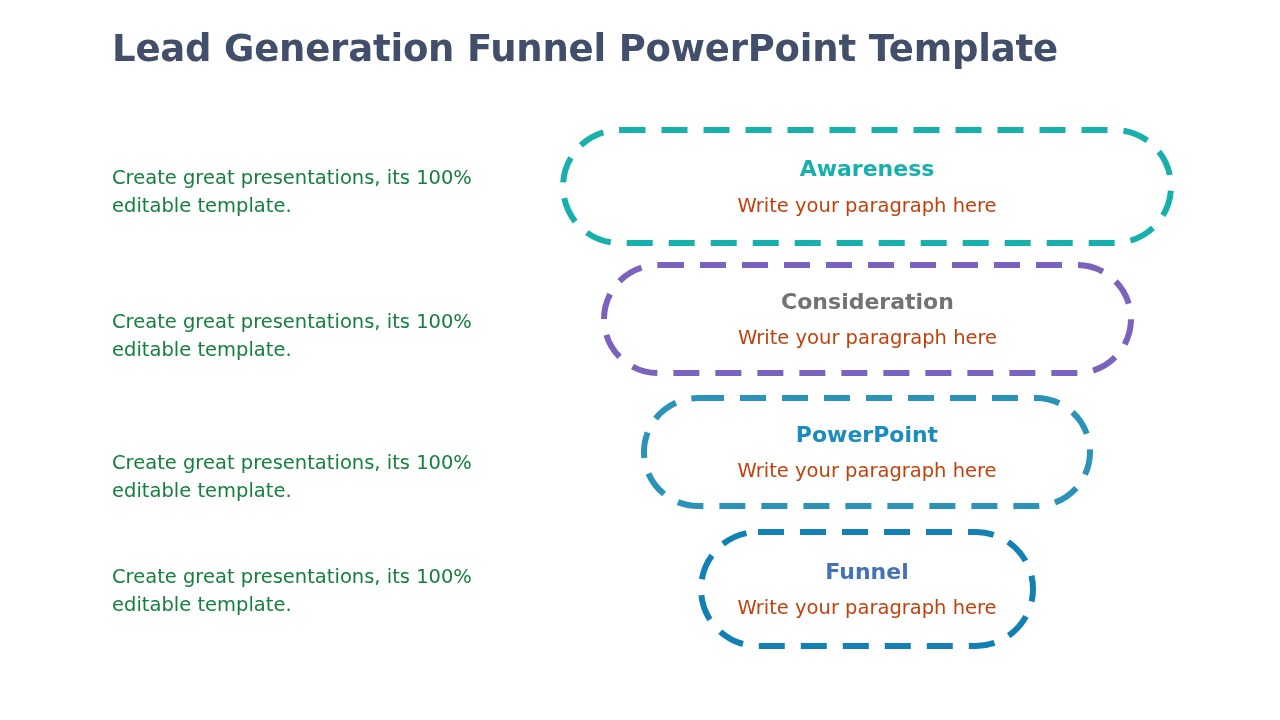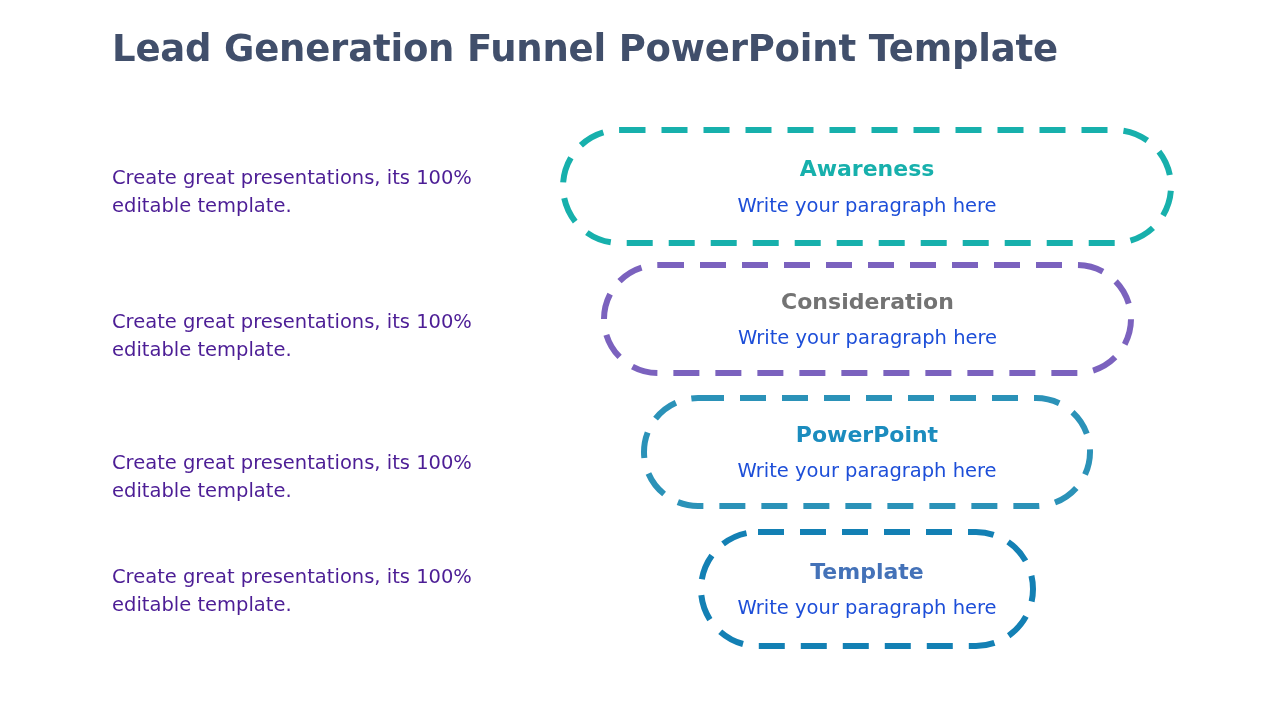--- a/index.html
+++ b/index.html
@@ -46,21 +46,21 @@
     top: 0;
     width: 400px;
     height: 720px;
   }
   .desc-block {
     position: absolute;
     left: 0;
     width: 392px;
     font-size: 19.5px;
     line-height: 1.42;
-    color: #4c1d95;
+    color: #15803d;
     font-weight: normal;
   }
   .desc-block.b0 { top: 164px; }
   .desc-block.b1 { top: 308px; }
   .desc-block.b2 { top: 449px; }
   .desc-block.b3 { top: 563px; }
 
   
   #funnel {
     position: absolute;
@@ -96,21 +96,21 @@
   .stage-title {
     font-size: 22px;
     font-weight: bold;
     line-height: 1.2;
     margin-bottom: 11px;
     white-space: nowrap;
   }
   .stage-body {
     font-size: 19.5px;
     font-weight: normal;
-    color: #1d4ed8;
+    color: #c2410c;
     line-height: 1.2;
     white-space: nowrap;
   }
 
   
   #stage-0 { left: 560px; top: 127px; width: 614px; height: 119px; }
   #stage-1 { left: 601px; top: 262px; width: 533px; height: 114px; }
   #stage-2 { left: 641px; top: 395px; width: 452px; height: 114px; }
   #stage-3 { left: 698px; top: 529px; width: 338px; height: 120px; }
 </style>
@@ -158,19 +158,19 @@
         <div class="stage-title" style="color: rgb(27, 140, 190);">PowerPoint</div>
         <div class="stage-body">Write your paragraph here</div>
       </div>
     </div>
 
     <div class="funnel-stage" id="stage-3">
       <svg class="stage-svg" viewBox="0 0 338 120" preserveAspectRatio="none">
         <rect x="3" y="3" width="332" height="114" rx="57" ry="57" fill="none" stroke-width="6" stroke-linecap="butt" stroke-dasharray="26 16" stroke="#1380B4"></rect>
       </svg>
       <div class="stage-text">
-        <div class="stage-title" style="color: rgb(68, 114, 184);">Template</div>
+        <div class="stage-title" style="color: rgb(68, 114, 184);">Funnel</div>
         <div class="stage-body">Write your paragraph here</div>
       </div>
     </div>
 
   </div>
 </div>
 
 </body></html>

